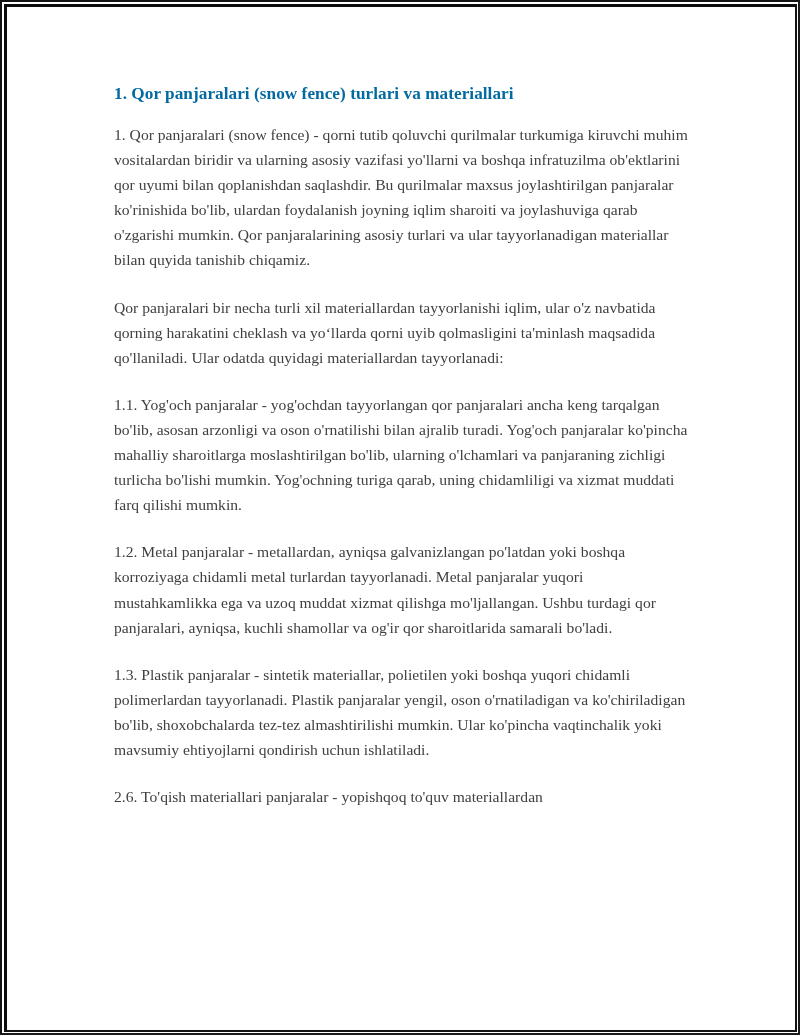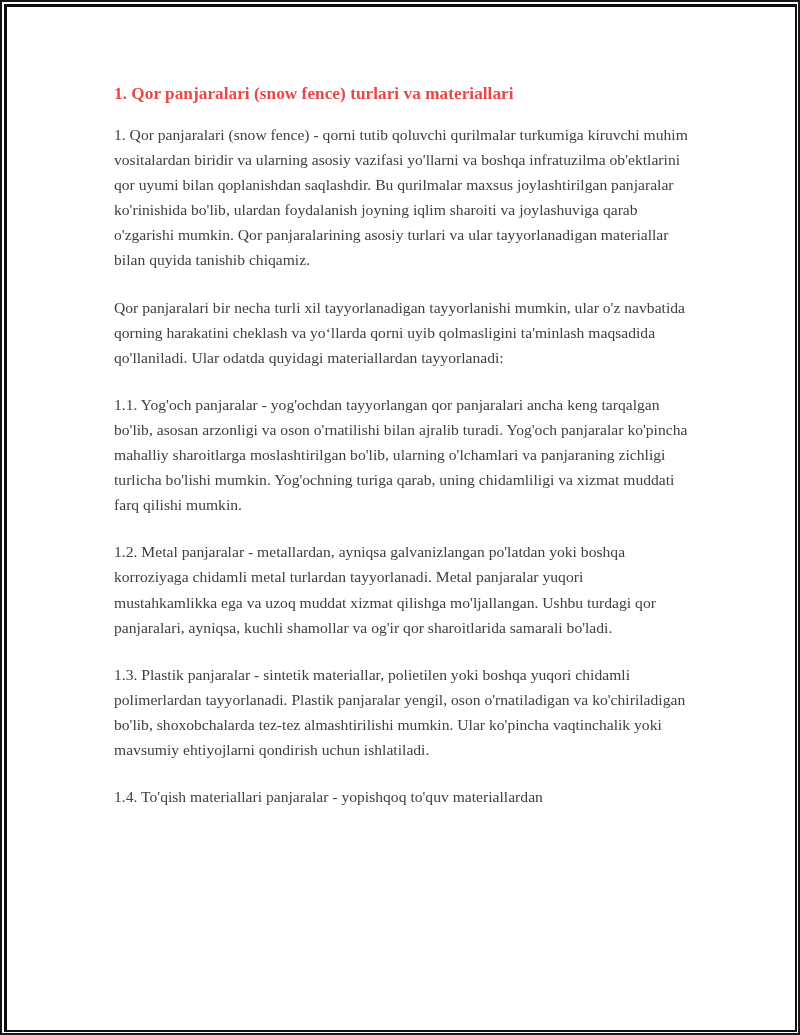--- a/index.html
+++ b/index.html
@@ -65,21 +65,21 @@
     top: 75px;
     width: 576px;
   }
 
   h1#doc-heading {
     margin: 0 0 16px 0;
     padding: 0;
     font-size: 17.2px;
     font-weight: bold;
     line-height: 24px;
-    color: #ef4444;
+    color: #0369a1;
     letter-spacing: 0.05px;
   }
 
   p.para {
     margin: 0 0 22px 0;
     padding: 0;
     font-size: 15.6px;
     line-height: 25.1px;
     color: #404040;
     text-align: left;
@@ -96,28 +96,28 @@
   <div id="page-gap">
     <div id="page-inner-border">
       <div id="paper">
 
         <div id="doc-body">
 
           <h1 id="doc-heading">1. Qor panjaralari (snow fence) turlari va materiallari</h1>
 
           <p class="para">1. Qor panjaralari (snow fence) - qorni tutib qoluvchi qurilmalar turkumiga kiruvchi muhim vositalardan biridir va ularning asosiy vazifasi yo'llarni va boshqa infratuzilma ob'ektlarini qor uyumi bilan qoplanishdan saqlashdir. Bu qurilmalar maxsus joylashtirilgan panjaralar ko'rinishida bo'lib, ulardan foydalanish joyning iqlim sharoiti va joylashuviga qarab o'zgarishi mumkin. Qor panjaralarining asosiy turlari va ular tayyorlanadigan materiallar bilan quyida tanishib chiqamiz.</p>
 
-          <p class="para">Qor panjaralari bir necha turli xil tayyorlanadigan tayyorlanishi mumkin, ular o'z navbatida qorning harakatini cheklash va yoʻllarda qorni uyib qolmasligini ta'minlash maqsadida qo'llaniladi. Ular odatda quyidagi materiallardan tayyorlanadi:</p>
+          <p class="para">Qor panjaralari bir necha turli xil materiallardan tayyorlanishi iqlim, ular o'z navbatida qorning harakatini cheklash va yoʻllarda qorni uyib qolmasligini ta'minlash maqsadida qo'llaniladi. Ular odatda quyidagi materiallardan tayyorlanadi:</p>
 
           <p class="para">1.1. Yog'och panjaralar - yog'ochdan tayyorlangan qor panjaralari ancha keng tarqalgan bo'lib, asosan arzonligi va oson o'rnatilishi bilan ajralib turadi. Yog'och panjaralar ko'pincha mahalliy sharoitlarga moslashtirilgan bo'lib, ularning o'lchamlari va panjaraning zichligi turlicha bo'lishi mumkin. Yog'ochning turiga qarab, uning chidamliligi va xizmat muddati farq qilishi mumkin.</p>
 
           <p class="para">1.2. Metal panjaralar - metallardan, ayniqsa galvanizlangan po'latdan yoki boshqa korroziyaga chidamli metal turlardan tayyorlanadi. Metal panjaralar yuqori mustahkamlikka ega va uzoq muddat xizmat qilishga mo'ljallangan. Ushbu turdagi qor panjaralari, ayniqsa, kuchli shamollar va og'ir qor sharoitlarida samarali bo'ladi.</p>
 
           <p class="para">1.3. Plastik panjaralar - sintetik materiallar, polietilen yoki boshqa yuqori chidamli polimerlardan tayyorlanadi. Plastik panjaralar yengil, oson o'rnatiladigan va ko'chiriladigan bo'lib, shoxobchalarda tez-tez almashtirilishi mumkin. Ular ko'pincha vaqtinchalik yoki mavsumiy ehtiyojlarni qondirish uchun ishlatiladi.</p>
 
-          <p class="para">1.4. To'qish materiallari panjaralar - yopishqoq to'quv materiallardan</p>
+          <p class="para">2.6. To'qish materiallari panjaralar - yopishqoq to'quv materiallardan</p>
 
         </div>
 
       </div>
     </div>
   </div>
 </div>
 
 </body></html>

